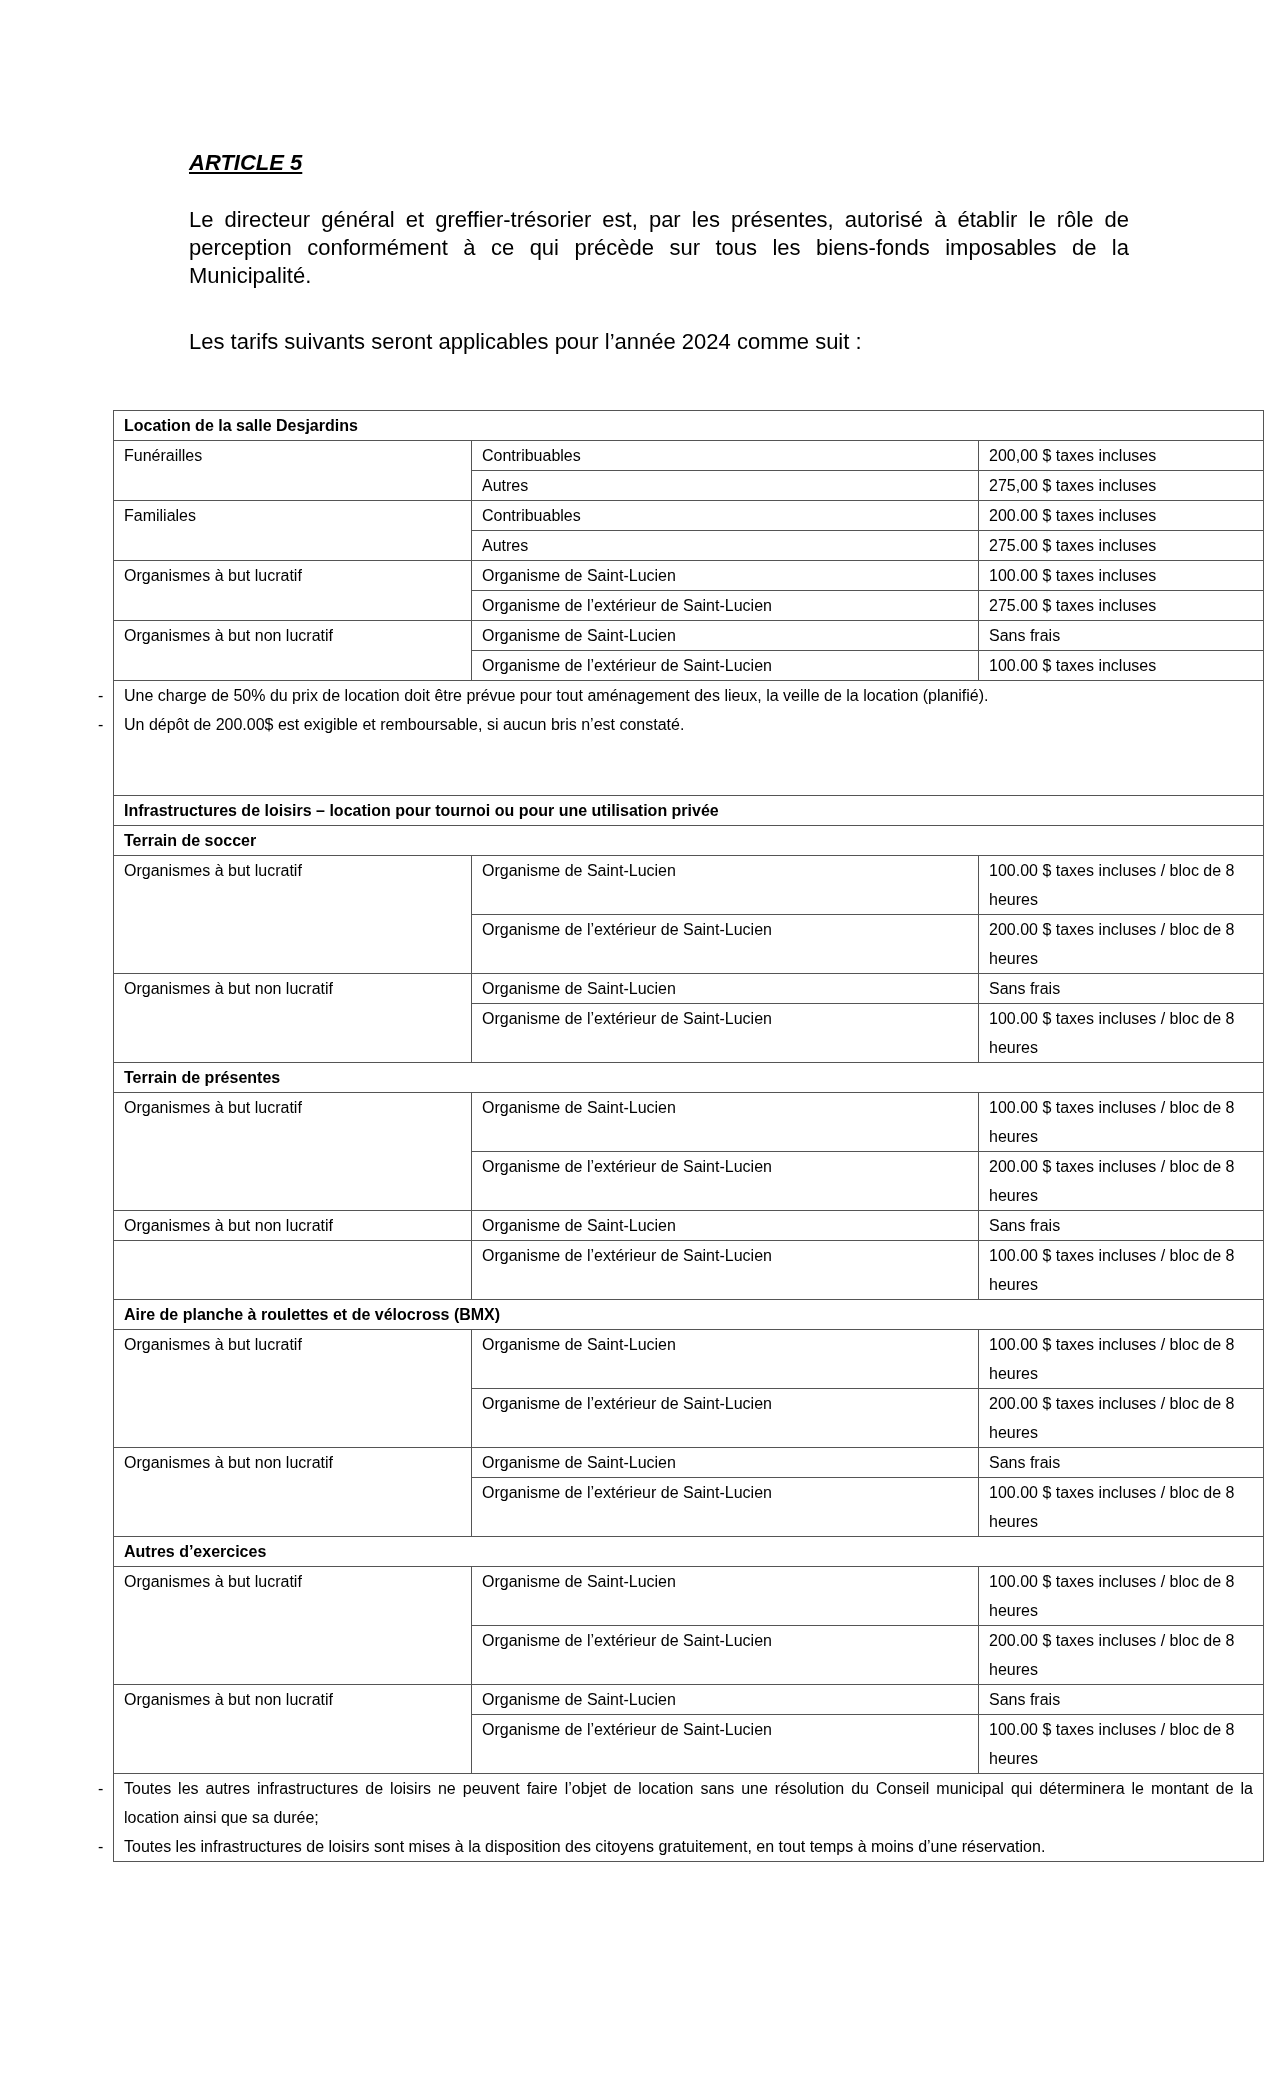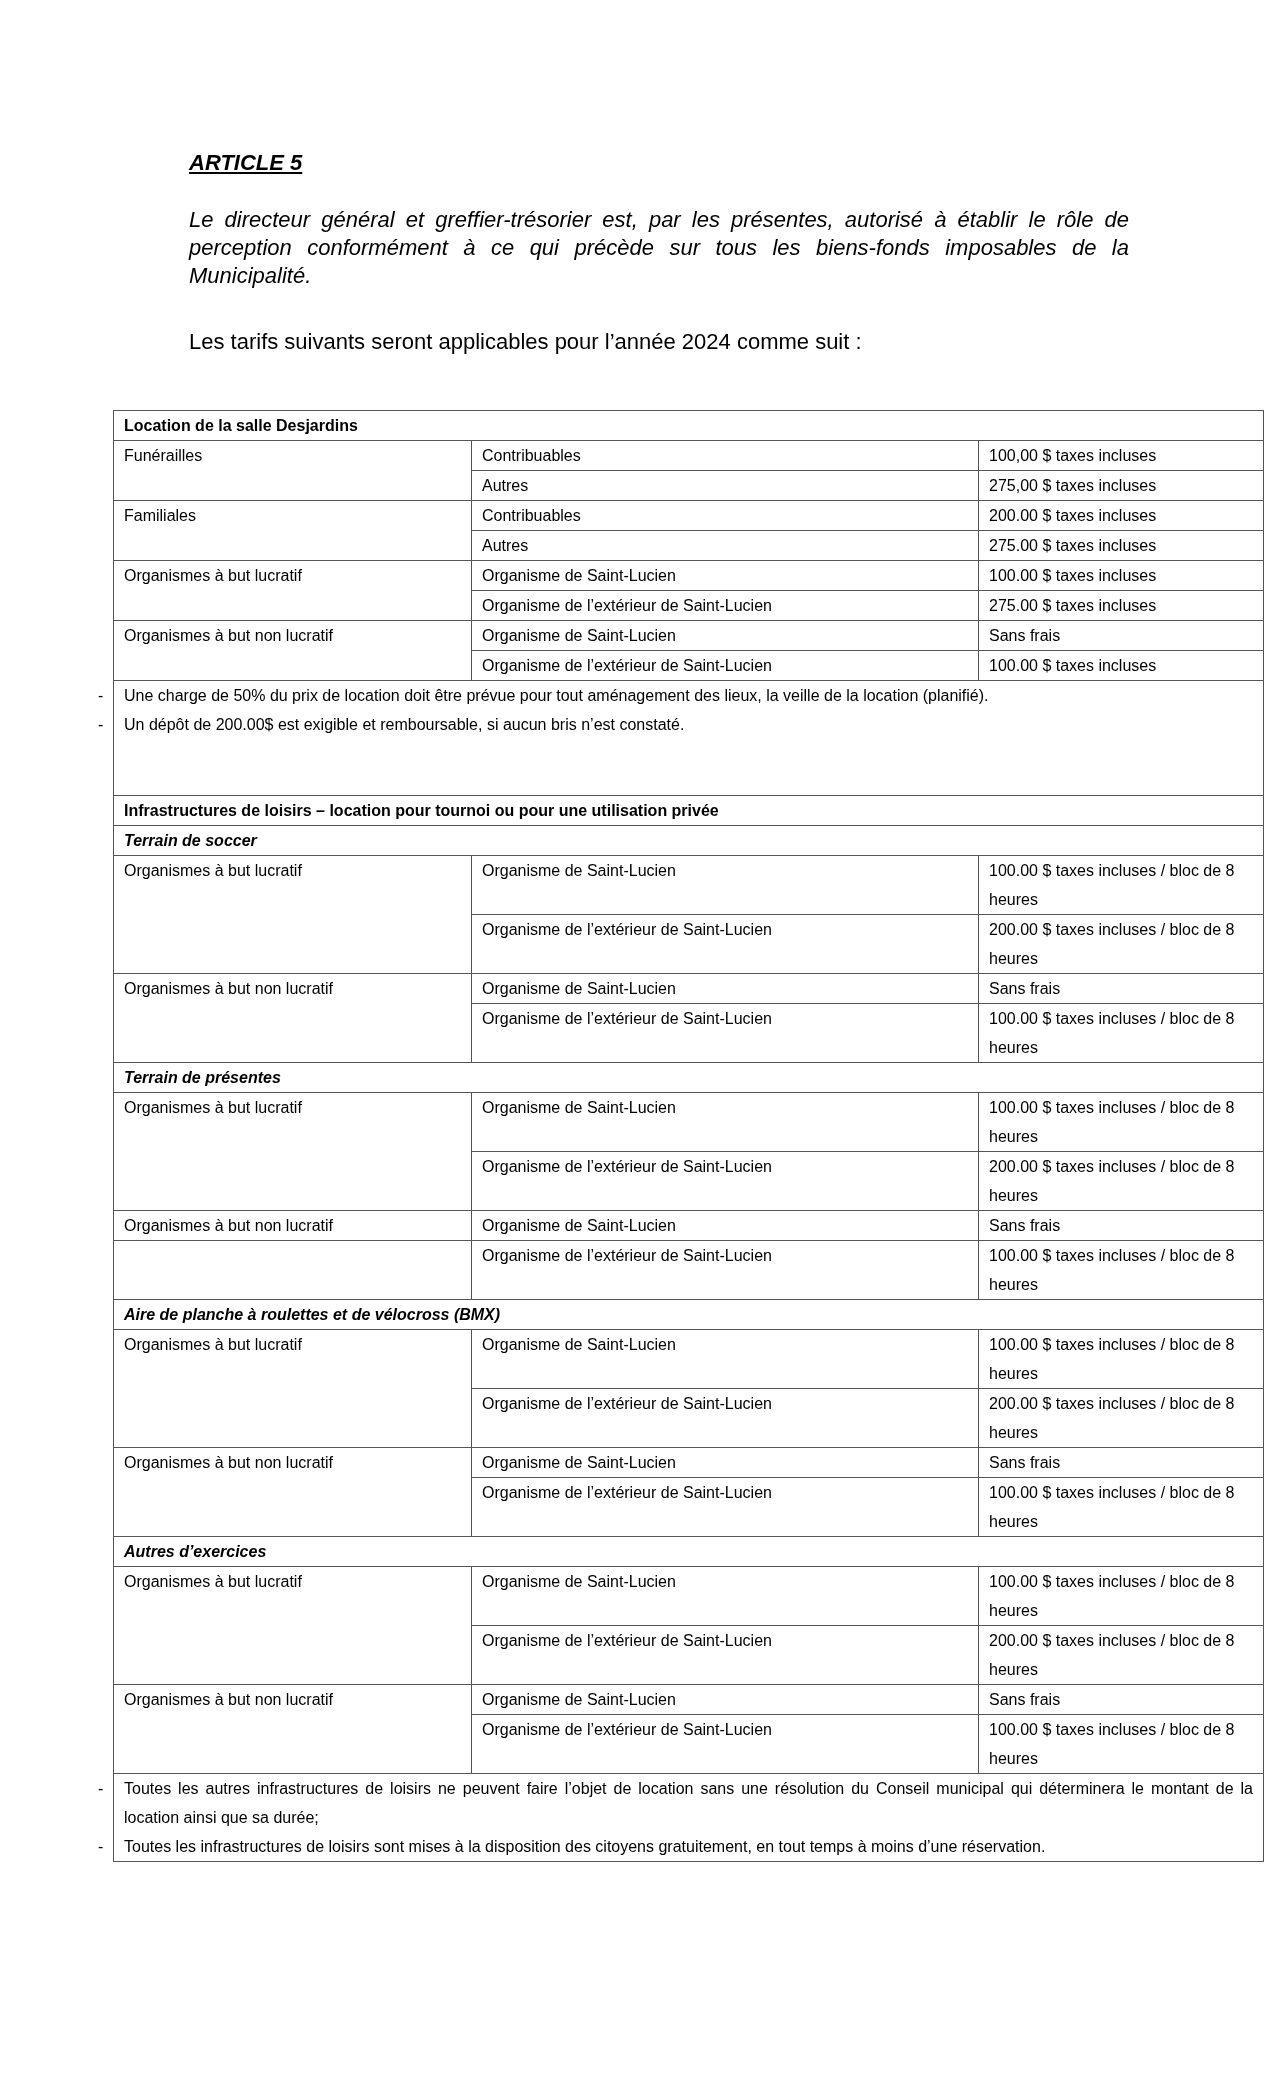--- a/index.html
+++ b/index.html
@@ -1,25 +1,25 @@
 <!DOCTYPE html>
 <html><head>
 <meta charset="utf-8">
 <style>
   html, body { margin:0; padding:0; background:#ffffff; }
   body { width:1275px; height:2100px; position:relative; font-family:"Liberation Sans", sans-serif; color:#000; }
   .article-title { position:absolute; left:189px; top:150px; font-size:22px; font-weight:bold; font-style:italic; text-decoration:underline; }
   .para { position:absolute; left:189px; width:940px; font-size:22px; line-height:28px; text-align:justify; }
-  .p1 { top:206px;font-style:italic; }
+  .p1 { top:206px; }
   .p2 { top:328px; }
   table.tarifs { position:absolute; left:113px; top:410px; width:1150px; border-collapse:collapse; font-size:16px; line-height:29px; table-layout:fixed; }
   table.tarifs td { border:1.5px solid #555; padding:0 10px; vertical-align:top; }
   col.c1 { width:358px; } col.c2 { width:507px; } col.c3 { width:285px; }
   td.section { font-weight:bold; }
-  td.subsection { font-weight:bold; font-style:italic; }
+  td.subsection { font-weight:bold; }
   td.notes { padding:0 10px 0 42px; }
   td.notes ul { list-style:none; margin:0; padding:0; }
   td.notes li { position:relative; padding-left:0; text-align:justify; }
   td.notes li .dash { position:absolute; left:-26px; }
   td.notes.tall { height:114px; }
   td.price { white-space:nowrap; }
 </style>
 </head>
 <body>
 
@@ -33,21 +33,21 @@
       <col class="c2">
       <col class="c3">
     </colgroup>
   <tbody>
     <tr>
       <td colspan="3" class="section">Location de la salle Desjardins</td>
     </tr>
     <tr>
       <td rowspan="2">Funérailles</td>
       <td>Contribuables</td>
-      <td class="price">100,00 $ taxes incluses</td>
+      <td class="price">200,00 $ taxes incluses</td>
     </tr>
     <tr>
       <td>Autres</td>
       <td class="price">275,00 $ taxes incluses</td>
     </tr>
     <tr>
       <td rowspan="2">Familiales</td>
       <td>Contribuables</td>
       <td class="price">200.00 $ taxes incluses</td>
     </tr>

